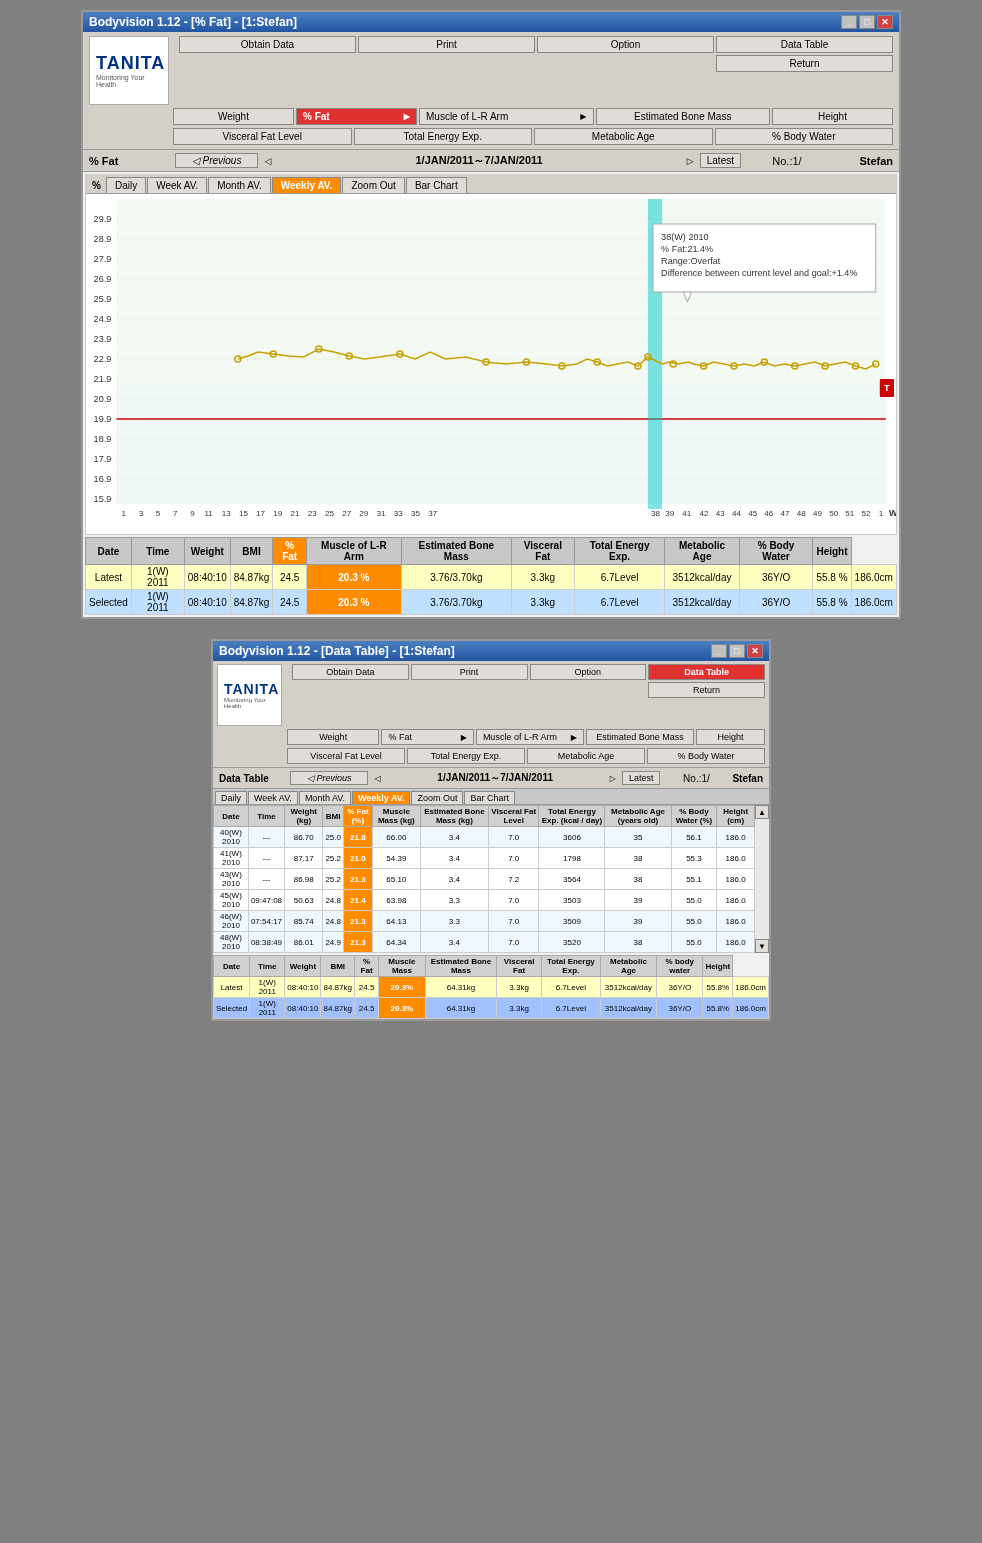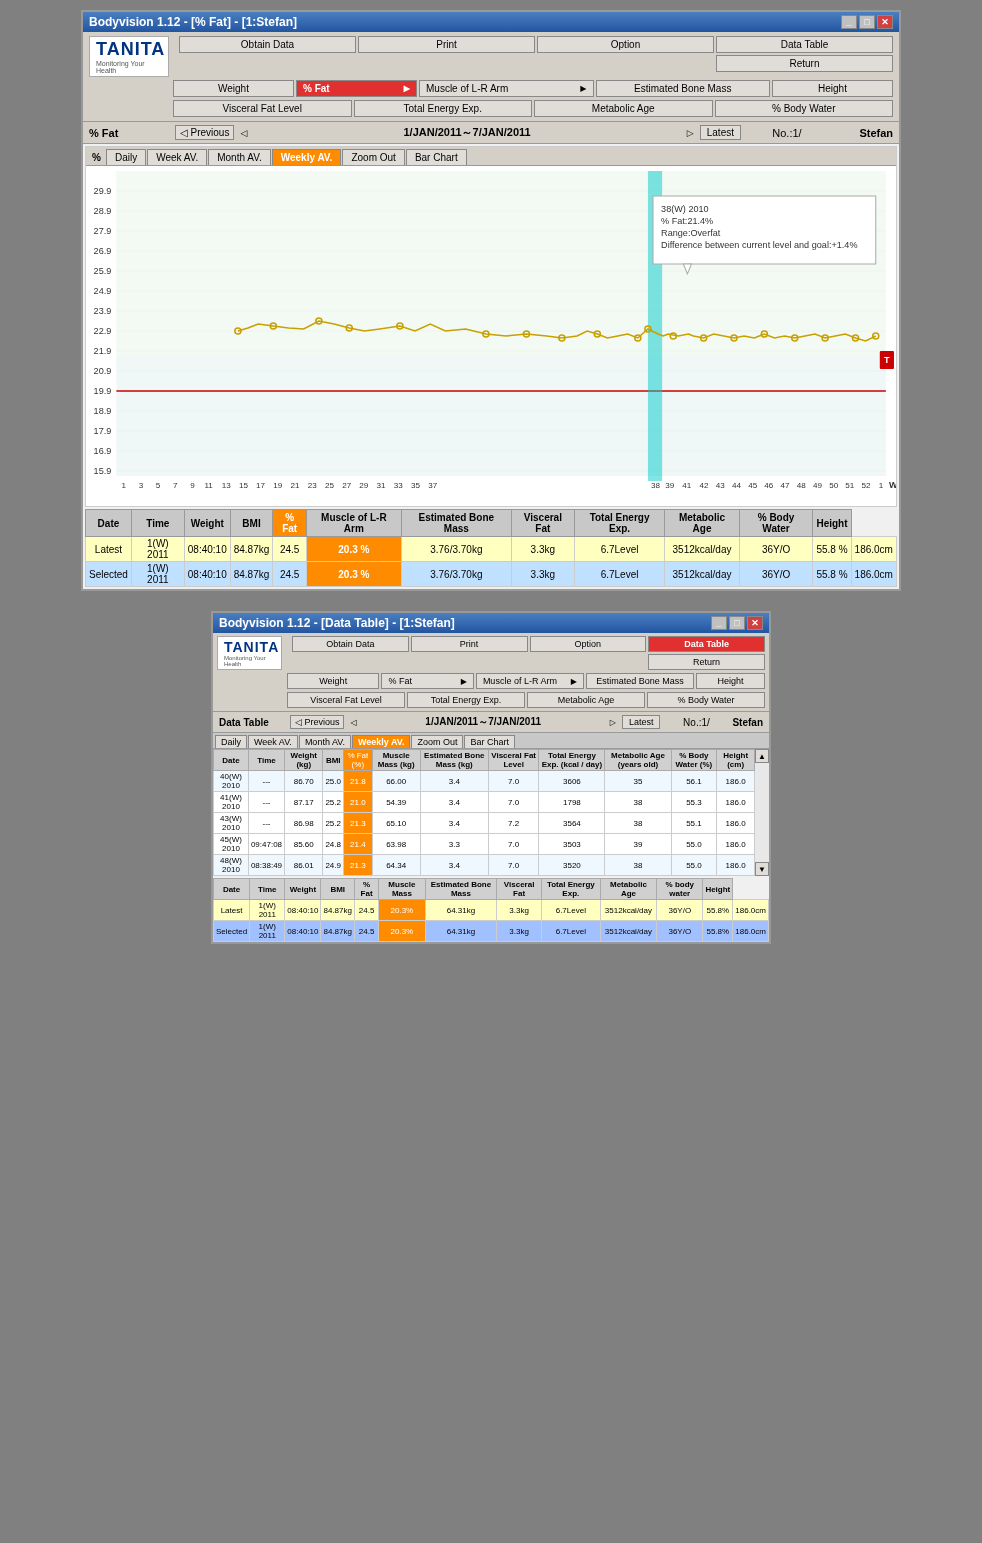--- a/index.html
+++ b/index.html
@@ -42,21 +42,21 @@
       border-bottom: 1px solid #999;
     }
     .toolbar-logo {
       display: flex;
       align-items: flex-start;
       gap: 10px;
     }
     .logo-box {
       background: white;
       border: 1px solid #aaa;
-      padding: 2px 6px;
+      padding: 16px 6px;
       width: 80px;
     }
     .logo-title { font-size: 18px; font-weight: bold; color: #003380; letter-spacing: 1px; }
     .logo-subtitle { font-size: 7px; color: #555; }
     .toolbar-btn {
       background: #e0ddd8;
       border: 1px solid #888;
       padding: 2px 6px;
       text-align: center;
       font-size: 10px;
@@ -81,23 +81,24 @@
       align-items: center;
       padding: 3px 6px;
       border-bottom: 1px solid #999;
       gap: 6px;
       font-size: 11px;
     }
     .nav-label { font-weight: bold; flex: 0 0 80px; }
     .nav-prev-btn, .nav-next-btn {
       background: #e0ddd8;
       border: 1px solid #888;
-      padding: 1px 4px;
+      padding: 1px 16px;
       cursor: pointer;
       font-size: 10px;
+      font-style: italic;
     }
     .nav-date { flex: 1; text-align: center; font-weight: bold; }
     .nav-latest-btn {
       background: #e0ddd8;
       border: 1px solid #888;
       padding: 1px 6px;
       cursor: pointer;
       font-size: 10px;
     }
     .nav-no { flex: 0 0 80px; text-align: center; }
@@ -192,21 +193,21 @@
     .data-table2 td {
       border: 1px solid #ccc;
       padding: 1px 2px;
       text-align: center;
       font-size: 8px;
     }
     .row2-odd { background: white; }
     .row2-even { background: #f0f8ff; }
     .row2-latest { background: #ffffc0; }
     .row2-selected { background: #a0c0ff; }
-    .highlight2 { background: #ff8c00 !important; color: white; font-weight: normal; }
+    .highlight2 { background: #ff8c00 !important; color: white; font-weight: bold; }
 
     .toolbar-row {
       display: flex;
       align-items: center;
       gap: 2px;
     }
     .scroll-btn {
       width: 14px; height: 14px;
       background: #e0ddd8;
       border: 1px solid #888;
@@ -597,27 +598,42 @@
               <td>7.2</td>
               <td>3564</td>
               <td>38</td>
               <td>55.1</td>
               <td>186.0</td>
               <td></td>
             </tr>
             <tr class="row2-odd">
               <td>45(W) 2010</td>
               <td>09:47:08</td>
-              <td>85.60</td>
+              <td>50.63</td>
               <td>24.8</td>
               <td class="highlight2">21.4</td>
               <td>63.98</td>
               <td>3.3</td>
               <td>7.0</td>
               <td>3503</td>
+              <td>39</td>
+              <td>55.0</td>
+              <td>186.0</td>
+              <td></td>
+            </tr>
+            <tr class="row2-even">
+              <td>46(W) 2010</td>
+              <td>07:54:17</td>
+              <td>85.74</td>
+              <td>24.8</td>
+              <td class="highlight2">21.3</td>
+              <td>64.13</td>
+              <td>3.3</td>
+              <td>7.0</td>
+              <td>3509</td>
               <td>39</td>
               <td>55.0</td>
               <td>186.0</td>
               <td></td>
             </tr>
             <tr class="row2-even">
               <td>48(W) 2010</td>
               <td>08:38:49</td>
               <td>86.01</td>
               <td>24.9</td>

